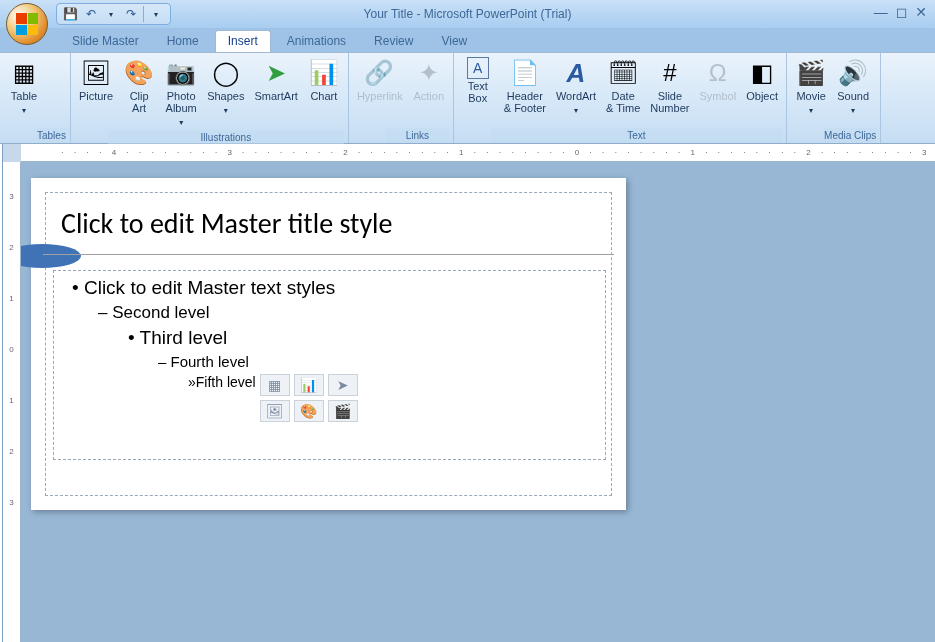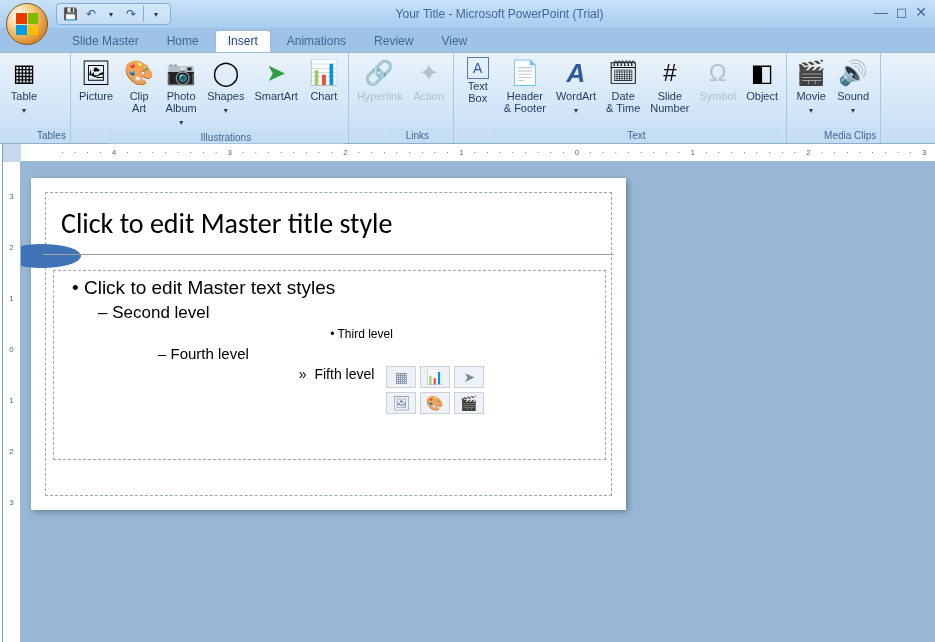--- a/index.html
+++ b/index.html
@@ -9,21 +9,21 @@
 .titlebar { height: 28px; background: linear-gradient(#c9e0f7, #a8cdf0); display: flex; align-items: center; position: relative; }
 .office-button { width: 42px; height: 42px; border-radius: 50%; background: radial-gradient(circle at 30% 30%, #fff, #f1c677 40%, #e08f2e 70%, #b96416); border: 1px solid #7a5c2f; position: absolute; left: 6px; top: 3px; z-index: 10; display: flex; align-items: center; justify-content: center; }
 .office-logo { width: 22px; height: 22px; display: grid; grid-template-columns: 1fr 1fr; grid-template-rows: 1fr 1fr; gap: 1px; }
 .office-logo span:nth-child(1){background:#eb3c00;}
 .office-logo span:nth-child(2){background:#80bb00;}
 .office-logo span:nth-child(3){background:#009ee0;}
 .office-logo span:nth-child(4){background:#fbbc09;}
 .qat { margin-left: 56px; display: flex; align-items: center; gap: 4px; background: rgba(255,255,255,0.3); border-radius: 4px; padding: 2px 6px; height: 22px; border:1px solid #7faee0;}
 .qat-btn { width: 16px; height: 16px; display:flex; align-items:center; justify-content:center; font-size:12px; color:#2b5797; cursor:pointer; }
 .qat-sep { width:1px; height:16px; background:#7faee0; }
-.title-text { position:absolute; left:50%; transform:translateX(-50%); color:#3e6898; font-size:12px;margin-left:32px; }
+.title-text { position:absolute; left:50%; transform:translateX(-50%); color:#3e6898; font-size:12px; }
 .win-controls { position:absolute; right:8px; top:4px; display:flex; gap:8px; color:#3e6898; }
 .win-controls span{cursor:pointer; font-size:14px;}
 
 
 .tabs { height:24px; margin-left:52px; display:flex; align-items:flex-end; padding-left:8px; gap:4px; }
 .tab { padding:3px 12px 4px; color:#3e6898; font-size:12px; cursor:pointer; border-radius:3px 3px 0 0; }
 .tab.active { background:#ffffff; border:1px solid #9fb9d7; border-bottom:none; color:#15428b; }
 
 
 .ribbon { height:92px; background:linear-gradient(#eaf3fb,#d7e8f8 50%,#c5ddf3); border-top:1px solid #9fb9d7; border-bottom:1px solid #8fadca; display:flex; }
@@ -50,25 +50,25 @@
 .slide { position:absolute; left:10px; top:16px; width:595px; height:332px; background:#fff; box-shadow:2px 2px 6px rgba(0,0,0,.3);}
 .slide-inner { position:absolute; inset:14px; border:1px dashed #9aa7b4;}
 .master-title { position:absolute; left:30px; right:20px; top:28px; font-family: Calibri, sans-serif; font-size:28px; color:#000;}
 .title-underline { position:absolute; left:12px; right:12px; top:76px; height:1px; background:#a0a0a0;}
 .slide-oval { position:absolute; left:-28px; top:66px; width:78px; height:24px; background:#3f73b5; border-radius:50%;}
 .body-box { position:absolute; left:22px; right:20px; top:92px; bottom:50px; border:1px dashed #9aa7b4; padding:4px 10px; font-family: Calibri, sans-serif;}
 .lvl1 { font-size:19px; margin:2px 0 4px 8px;}
 .lvl1::before{content:"• "; }
 .lvl2 { font-size:17px; margin:2px 0 4px 34px;}
 .lvl2::before{content:"– ";}
-.lvl3 { font-size:12px; margin:2px 0 4px 64px;text-align:center;}
+.lvl3 { font-size:19px; margin:2px 0 4px 64px;}
 .lvl3::before{content:"• ";}
 .lvl4 { font-size:15px; margin:2px 0 4px 94px;}
 .lvl4::before{content:"– ";}
-.lvl5 { font-size:14px; margin:2px 0 4px 124px; display:flex; align-items:flex-start; gap:8px;justify-content:center;}
+.lvl5 { font-size:14px; margin:2px 0 4px 124px; display:flex; align-items:flex-start; }
 .lvl5::before{content:"» ";}
 .content-icons { display:inline-grid; grid-template-columns:repeat(3,30px); gap:4px; margin-left:4px;}
 .content-icons span{width:30px; height:22px; border:1px solid #c9d2db; background:#eef2f6; display:flex; align-items:center; justify-content:center; font-size:14px; color:#7a8aa0;}
 .footer-boxes { position:absolute; left:14px; right:14px; bottom:14px; height:22px; display:flex; gap:8px;}
 .footer-boxes div { border:1px dashed #9aa7b4; display:flex; align-items:center; padding:0 8px; font-size:10px; color:#5a5a5a;}
 .footer-boxes .f-date{width:130px;}
 .footer-boxes .f-center{flex:1; justify-content:center;}
 .footer-boxes .f-num{width:72px; justify-content:flex-end;}
 </style>
 </head>

